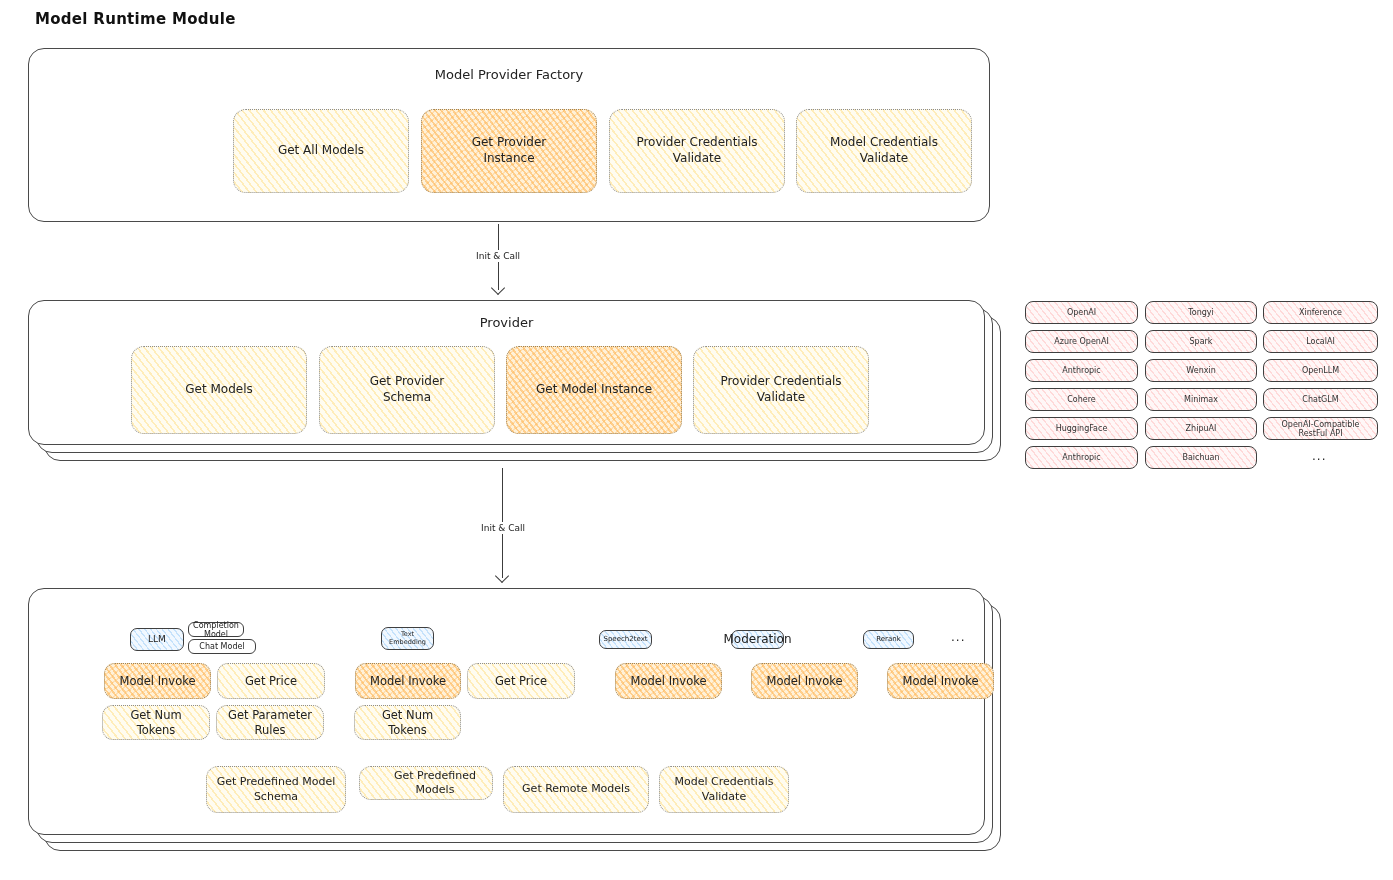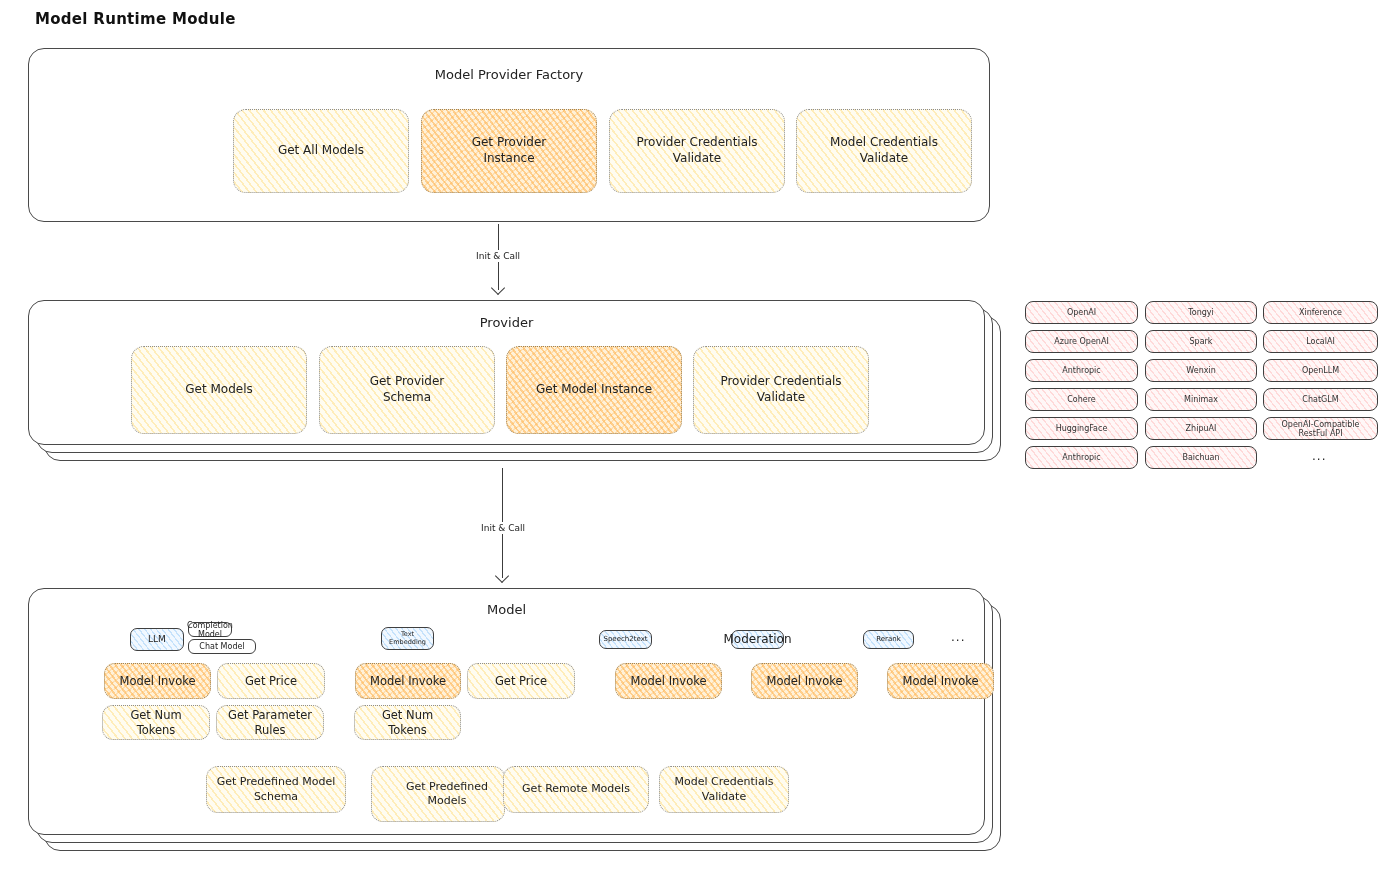--- a/index.html
+++ b/index.html
@@ -127,42 +127,41 @@
   <div class="pbox" style="left:1263px;top:417px;width:115px;height:23px;">OpenAI-Compatible RestFul API</div>
   <div class="dots" style="left:1312px;top:449px;">...</div>
 
   <div class="vline" style="left:502px;top:468px;height:110px;"></div>
   <div class="ahead" style="left:497px;top:571px;"></div>
   <div class="alabel" style="left:503px;top:522px;">Init &amp; Call</div>
 
   <div class="stack-layer z0" style="left:44px;top:604px;width:955px;height:245px;"></div>
   <div class="stack-layer z1" style="left:36px;top:596px;width:955px;height:245px;"></div>
   <div class="container" style="left:28px;top:588px;width:955px;height:245px;">
-    <div class="ctitle" style="padding-top:13px;">Model</div>
 
     <div class="bbox" style="left:101px;top:39px;width:54px;height:23px;font-size:9px;">LLM</div>
-    <div class="wbox" style="left:159px;top:33px;width:44px;height:15px;">Completion Model</div>
+    <div class="wbox" style="left:159px;top:33px;width:56px;height:15px;">Completion Model</div>
     <div class="wbox" style="left:159px;top:50px;width:68px;height:15px;">Chat Model</div>
     <div class="bbox wrap" style="left:352px;top:38px;width:53px;height:23px;font-size:6.5px;">Text Embedding</div>
     <div class="bbox" style="left:570px;top:41px;width:53px;height:19px;font-size:7px;">Speech2text</div>
     <div class="bbox" style="left:702px;top:41px;width:53px;height:19px;font-size:12px;">Moderation</div>
     <div class="bbox" style="left:834px;top:41px;width:51px;height:19px;font-size:7px;">Rerank</div>
     <div class="dots" style="left:922px;top:41px;">...</div>
 
     <div class="ybox hl sm" style="left:27px;top:74px;width:107px;height:36px;">Model Invoke</div>
     <div class="ybox sm" style="left:140px;top:74px;width:108px;height:36px;">Get Price</div>
     <div class="ybox hl sm" style="left:278px;top:74px;width:106px;height:36px;">Model Invoke</div>
     <div class="ybox sm" style="left:390px;top:74px;width:108px;height:36px;">Get Price</div>
     <div class="ybox hl sm" style="left:538px;top:74px;width:107px;height:36px;">Model Invoke</div>
     <div class="ybox hl sm" style="left:674px;top:74px;width:107px;height:36px;">Model Invoke</div>
     <div class="ybox hl sm" style="left:810px;top:74px;width:107px;height:36px;">Model Invoke</div>
 
     <div class="ybox sm" style="left:25px;top:116px;width:108px;height:35px;">Get Num Tokens</div>
     <div class="ybox sm" style="left:139px;top:116px;width:108px;height:35px;">Get Parameter Rules</div>
     <div class="ybox sm" style="left:277px;top:116px;width:107px;height:35px;">Get Num Tokens</div>
 
     <div class="ybox xs" style="left:177px;top:177px;width:140px;height:47px;">Get Predefined Model Schema</div>
-    <div class="ybox xs" style="left:342px;top:177px;width:134px;height:56px;padding-left:26px;">Get Predefined Models</div>
+    <div class="ybox xs" style="left:330px;top:177px;width:134px;height:34px;padding-left:26px;">Get Predefined Models</div>
     <div class="ybox xs" style="left:474px;top:177px;width:146px;height:47px;">Get Remote Models</div>
     <div class="ybox xs" style="left:630px;top:177px;width:130px;height:47px;">Model Credentials Validate</div>
   </div>
 
 </div>
 
 </body></html>

